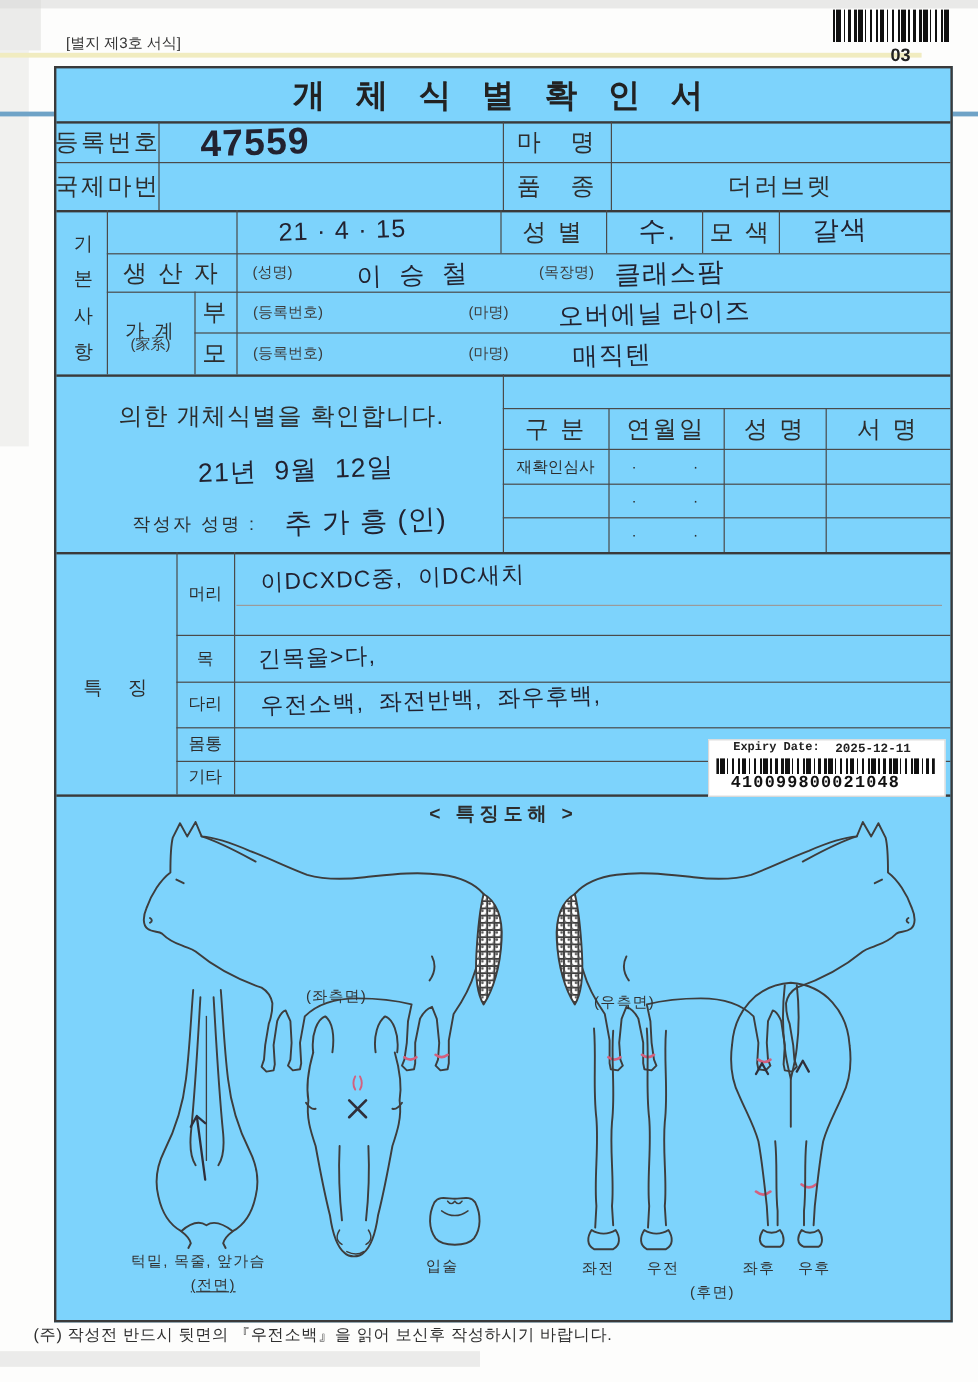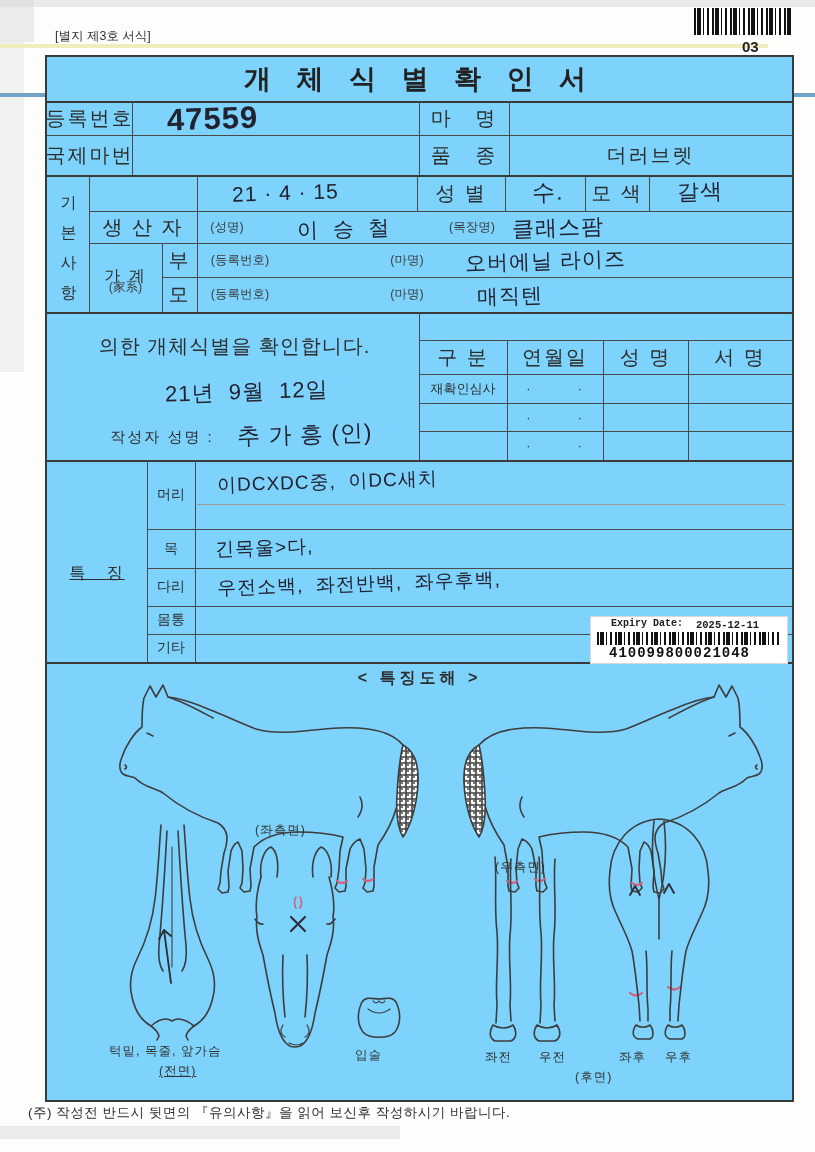--- a/index.html
+++ b/index.html
@@ -137,21 +137,21 @@
     <div class="lb" style="left:641px;top:317px;width:104px;height:29px;"></div>
     <div class="lb" style="left:372px;top:346px;width:88px;height:28px;font-size:13px;"></div>
     <div class="lb dots" style="left:460px;top:346px;width:96px;height:28px;font-size:13px;">·        ·</div>
     <div class="lb" style="left:556px;top:346px;width:85px;height:28px;"></div>
     <div class="lb" style="left:641px;top:346px;width:104px;height:28px;"></div>
     <div class="lb" style="left:372px;top:374px;width:88px;height:29px;font-size:13px;"></div>
     <div class="lb dots" style="left:460px;top:374px;width:96px;height:29px;font-size:13px;">·        ·</div>
     <div class="lb" style="left:556px;top:374px;width:85px;height:29px;"></div>
     <div class="lb" style="left:641px;top:374px;width:104px;height:29px;"></div>
 
-    <div class="lb" style="left:0;top:403px;width:100px;height:226px;font-size:16px;text-decoration:underline;">특   징</div>
+    <div class="lb" style="left:0;top:403px;width:100px;height:226px;font-size:16px;">특   징</div>
     <div class="lb" style="left:100px;top:403px;width:48px;height:69px;font-size:14px;letter-spacing:0;">머리</div>
     <div class="hw" style="left:170px;top:412px;font-size:19px;">이DCXDC중,  이DC새치</div>
     <div class="lb" style="left:100px;top:472px;width:48px;height:39px;font-size:14px;letter-spacing:0;">목</div>
     <div class="hw" style="left:168px;top:478px;font-size:19px;">긴목울&gt;다,</div>
     <div class="lb" style="left:100px;top:511px;width:48px;height:38px;font-size:14px;letter-spacing:0;">다리</div>
     <div class="hw" style="left:170px;top:514px;font-size:19px;">우전소백,  좌전반백,  좌우후백,</div>
     <div class="lb" style="left:100px;top:549px;width:48px;height:28px;font-size:14px;letter-spacing:0;">몸통</div>
     <div class="hw" style="left:170px;top:552px;font-size:19px;"></div>
     <div class="lb" style="left:100px;top:577px;width:48px;height:28px;font-size:14px;letter-spacing:0;">기타</div>
     <div class="hw" style="left:170px;top:580px;font-size:19px;"></div>
@@ -235,25 +235,25 @@
         <path d="M8,62 C10,34 28,12 57,10 C86,12 104,34 106,62 C108,78 106,92 100,104 C94,118 88,128 84,142 C81,158 79,178 77,196 L76,212"></path>
         <path d="M8,62 C6,78 8,92 14,104 C20,118 26,128 30,142 C33,158 35,178 37,196 L38,212"></path>
         <path d="M52,12 C50,30 50,48 52,64 C53,74 55,82 57,90 C59,82 61,74 62,64 C64,48 64,30 62,12"></path>
         <path d="M57,90 L57,130 M44,142 C46,162 44,182 46,200 L46,212 M70,142 C68,162 70,182 68,200 L68,212"></path>
         <path d="M34,216 C30,222 30,228 36,230 L48,230 C52,228 52,221 48,216 C44,219 38,219 34,216 Z M66,216 C62,222 62,228 68,230 L80,230 C84,228 84,221 80,216 C76,219 70,219 66,216 Z"></path>
         <path d="M28,86 l5,-9 l5,9 M62,84 l5,-9 l5,9" stroke="#2f2f3a" stroke-width="1.9"></path>
       </g>
     </svg>
 
     <div class="diag-lb" style="left:208px;top:765px;">(좌측면)</div>
-    <div class="diag-lb" style="left:448px;top:770px;margin-top:32px;">(우측면)</div>
+    <div class="diag-lb" style="left:448px;top:770px;">(우측면)</div>
     <div class="diag-lb" style="left:62px;top:986px;">턱밑, 목줄, 앞가슴</div>
     <div class="diag-lb" style="left:112px;top:1006px;text-decoration:underline;">(전면)</div>
     <div class="diag-lb" style="left:308px;top:990px;">입술</div>
     <div class="diag-lb" style="left:438px;top:992px;">좌전</div>
     <div class="diag-lb" style="left:492px;top:992px;">우전</div>
     <div class="diag-lb" style="left:528px;top:1012px;">(후면)</div>
     <div class="diag-lb" style="left:572px;top:992px;">좌후</div>
     <div class="diag-lb" style="left:618px;top:992px;">우후</div>
   </div>
 
-  <div class="abs" style="left:28px;top:1104px;font-size:13.5px;color:#2f2f2f;letter-spacing:.5px;">(주) 작성전 반드시 뒷면의 『유의사항』을 읽어 보신후 작성하시기 바랍니다.</div>
+  <div class="abs" style="left:28px;top:1104px;font-size:13.5px;color:#2f2f2f;letter-spacing:.5px;">(주) 작성전 반드시 뒷면의 『우전소백』을 읽어 보신후 작성하시기 바랍니다.</div>
 </div>
 
 </body></html>

